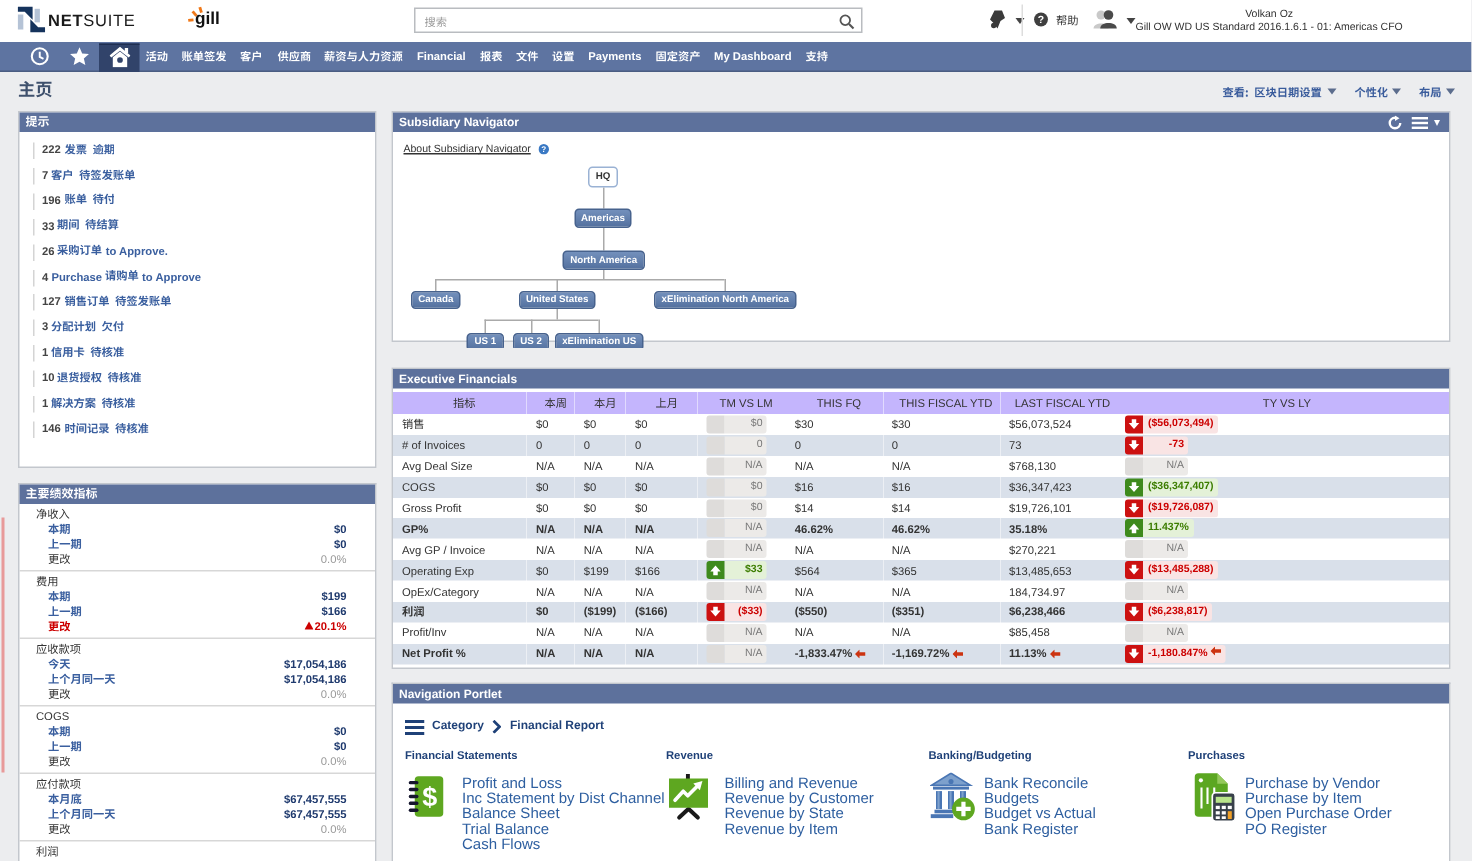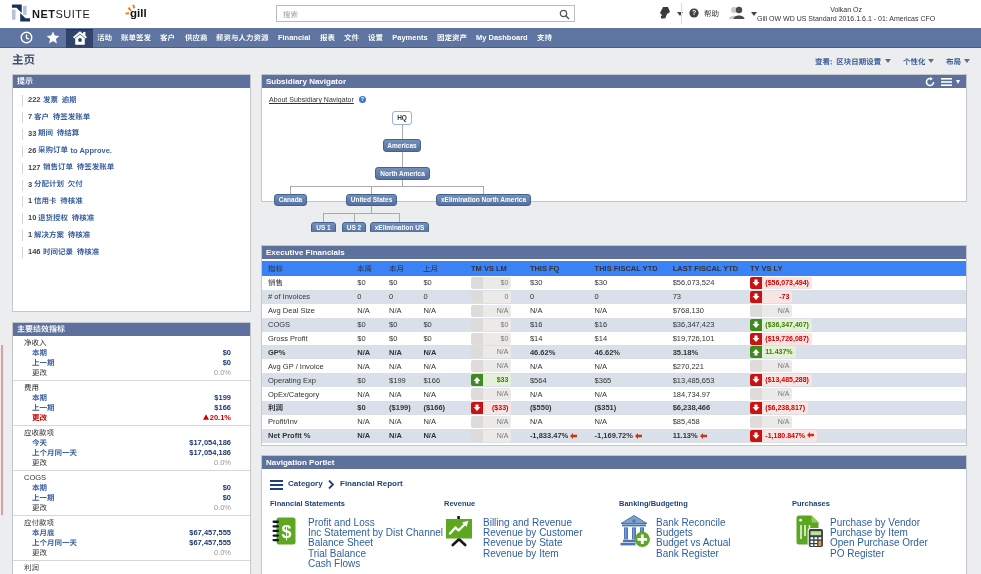--- a/index.html
+++ b/index.html
@@ -54,21 +54,21 @@
 .kpi-row .valred { position:absolute; right:0px; top:0; color:#cc0000; font-weight:bold; }
 
 
 .tnode { position:absolute; font-size:6.5px; font-weight:bold; text-align:center; border-radius:3px; color:#fff; white-space:nowrap;
   background:linear-gradient(#7390bc,#54719f); border:1px solid #47628d; }
 .tnode.hq { background:#fff; border:1px solid #9ab2d4; color:#333; }
 .tline { position:absolute; background:#aaa; }
 
 
 #exectable { position:absolute; left:0; top:15px; border-collapse:collapse; table-layout:fixed; width:704px; font-size:7.5px; color:#333; }
-#exectable th { background:#3b82f6; font-weight:bold; color:#333; text-align:left; height:15px; padding:0 0 0 6px; white-space:nowrap; overflow:hidden; }
+#exectable th { background:#c4b5fd; font-weight:normal; color:#333; text-align:center; height:15px; padding:0 0 0 6px; white-space:nowrap; overflow:hidden; }
 #exectable td { height:13.9px; padding:0 0 0 6px; white-space:nowrap; overflow:hidden; }
 #exectable tr.alt td { background:#d9e0ea;margin-top:24px; }
 #exectable tr.b td { font-weight:bold; }
 .cmp { display:inline-flex; align-items:center; height:12px; vertical-align:middle; font-size:7px; }
 .cmp .arr { width:12.4px; height:12px; border-radius:2px 0 0 2px; display:inline-block; position:relative; }
 .cmp .arr.none { background:#dedcda; }
 .cmp .arr.red { background:#cc1111; }
 .cmp .arr.green { background:#3e8a1d; }
 .cmp .arr svg { position:absolute; left:2.2px; top:2px; }
 .cmp .pv { height:12px; line-height:12px; border-radius:0 2px 2px 0; padding:0 3px; font-weight:bold; }
@@ -380,33 +380,44 @@
           </svg></a></div>
     <div class="rem-item"><b>7</b> <a><svg class="cj" width="56.25" height="7.50" viewBox="0 -852 7500 1000" style="vertical-align:-1.11px;">
             <use href="#gb5BA2"></use>
             <use href="#gb6237" x="1000"></use>
             <use href="#gb5F85" x="2500"></use>
             <use href="#gb7B7E" x="3500"></use>
             <use href="#gb53D1" x="4500"></use>
             <use href="#gb8D26" x="5500"></use>
             <use href="#gb5355" x="6500"></use>
           </svg></a></div>
+    <div class="rem-item"><b>196</b> <a><svg class="cj" width="33.75" height="7.50" viewBox="0 -852 4500 1000" style="vertical-align:-1.11px;">
+            <use href="#gb8D26"></use>
+            <use href="#gb5355" x="1000"></use>
+            <use href="#gb5F85" x="2500"></use>
+            <use href="#gb4ED8" x="3500"></use>
+          </svg></a></div>
     <div class="rem-item"><b>33</b> <a><svg class="cj" width="41.25" height="7.50" viewBox="0 -852 5500 1000" style="vertical-align:-1.11px;">
             <use href="#gb671F"></use>
             <use href="#gb95F4" x="1000"></use>
             <use href="#gb5F85" x="2500"></use>
             <use href="#gb7ED3" x="3500"></use>
             <use href="#gb7B97" x="4500"></use>
           </svg></a></div>
     <div class="rem-item"><b>26</b> <a><svg class="cj" width="30.00" height="7.50" viewBox="0 -852 4000 1000" style="vertical-align:-1.11px;">
             <use href="#gb91C7"></use>
             <use href="#gb8D2D" x="1000"></use>
             <use href="#gb8BA2" x="2000"></use>
             <use href="#gb5355" x="3000"></use>
           </svg> to Approve.</a></div>
+    <div class="rem-item"><b>4</b> <a>Purchase <svg class="cj" width="22.50" height="7.50" viewBox="0 -852 3000 1000" style="vertical-align:-1.11px;">
+            <use href="#gb8BF7"></use>
+            <use href="#gb8D2D" x="1000"></use>
+            <use href="#gb5355" x="2000"></use>
+          </svg> to Approve</a></div>
     <div class="rem-item"><b>127</b> <a><svg class="cj" width="71.25" height="7.50" viewBox="0 -852 9500 1000" style="vertical-align:-1.11px;">
             <use href="#gb9500"></use>
             <use href="#gb552E" x="1000"></use>
             <use href="#gb8BA2" x="2000"></use>
             <use href="#gb5355" x="3000"></use>
             <use href="#gb5F85" x="4500"></use>
             <use href="#gb7B7E" x="5500"></use>
             <use href="#gb53D1" x="6500"></use>
             <use href="#gb8D26" x="7500"></use>
             <use href="#gb5355" x="8500"></use>
@@ -575,21 +586,21 @@
     </div>
     <div class="kpi-group">
       <div class="kpi-title"><svg class="cj" width="15.00" height="7.50" viewBox="0 -852 2000 1000" style="vertical-align:-1.11px;">
             <use href="#gr5229"></use>
             <use href="#gr6DA6" x="1000"></use>
           </svg></div>
     </div>
   </div>
 </div>
 
-<div class="panel" id="p-sub" style="left:261px;top:74px;width:706px;height:128px;">
+<div class="panel" id="p-sub" style="left:261px;top:74px;width:706px;height:154px;">
   <div class="phead">Subsidiary Navigator
     <svg style="position:absolute;right:31px;top:1.5px" width="10" height="10" viewBox="0 0 10 10">
       <path d="M8.5 5 A3.5 3.5 0 1 1 5 1.5" fill="none" stroke="#fff" stroke-width="1.6"></path>
       <path d="M5 0 L8 1.8 L5 3.6 Z" fill="#fff"></path>
     </svg>
     <svg style="position:absolute;right:14px;top:2.5px" width="11" height="9" viewBox="0 0 11 9">
       <rect y="0" width="11" height="1.6" fill="#fff"></rect>
         <rect y="3.2" width="11" height="1.6" fill="#fff"></rect>
         <rect y="6.4" width="11" height="1.6" fill="#fff"></rect>
     </svg>

